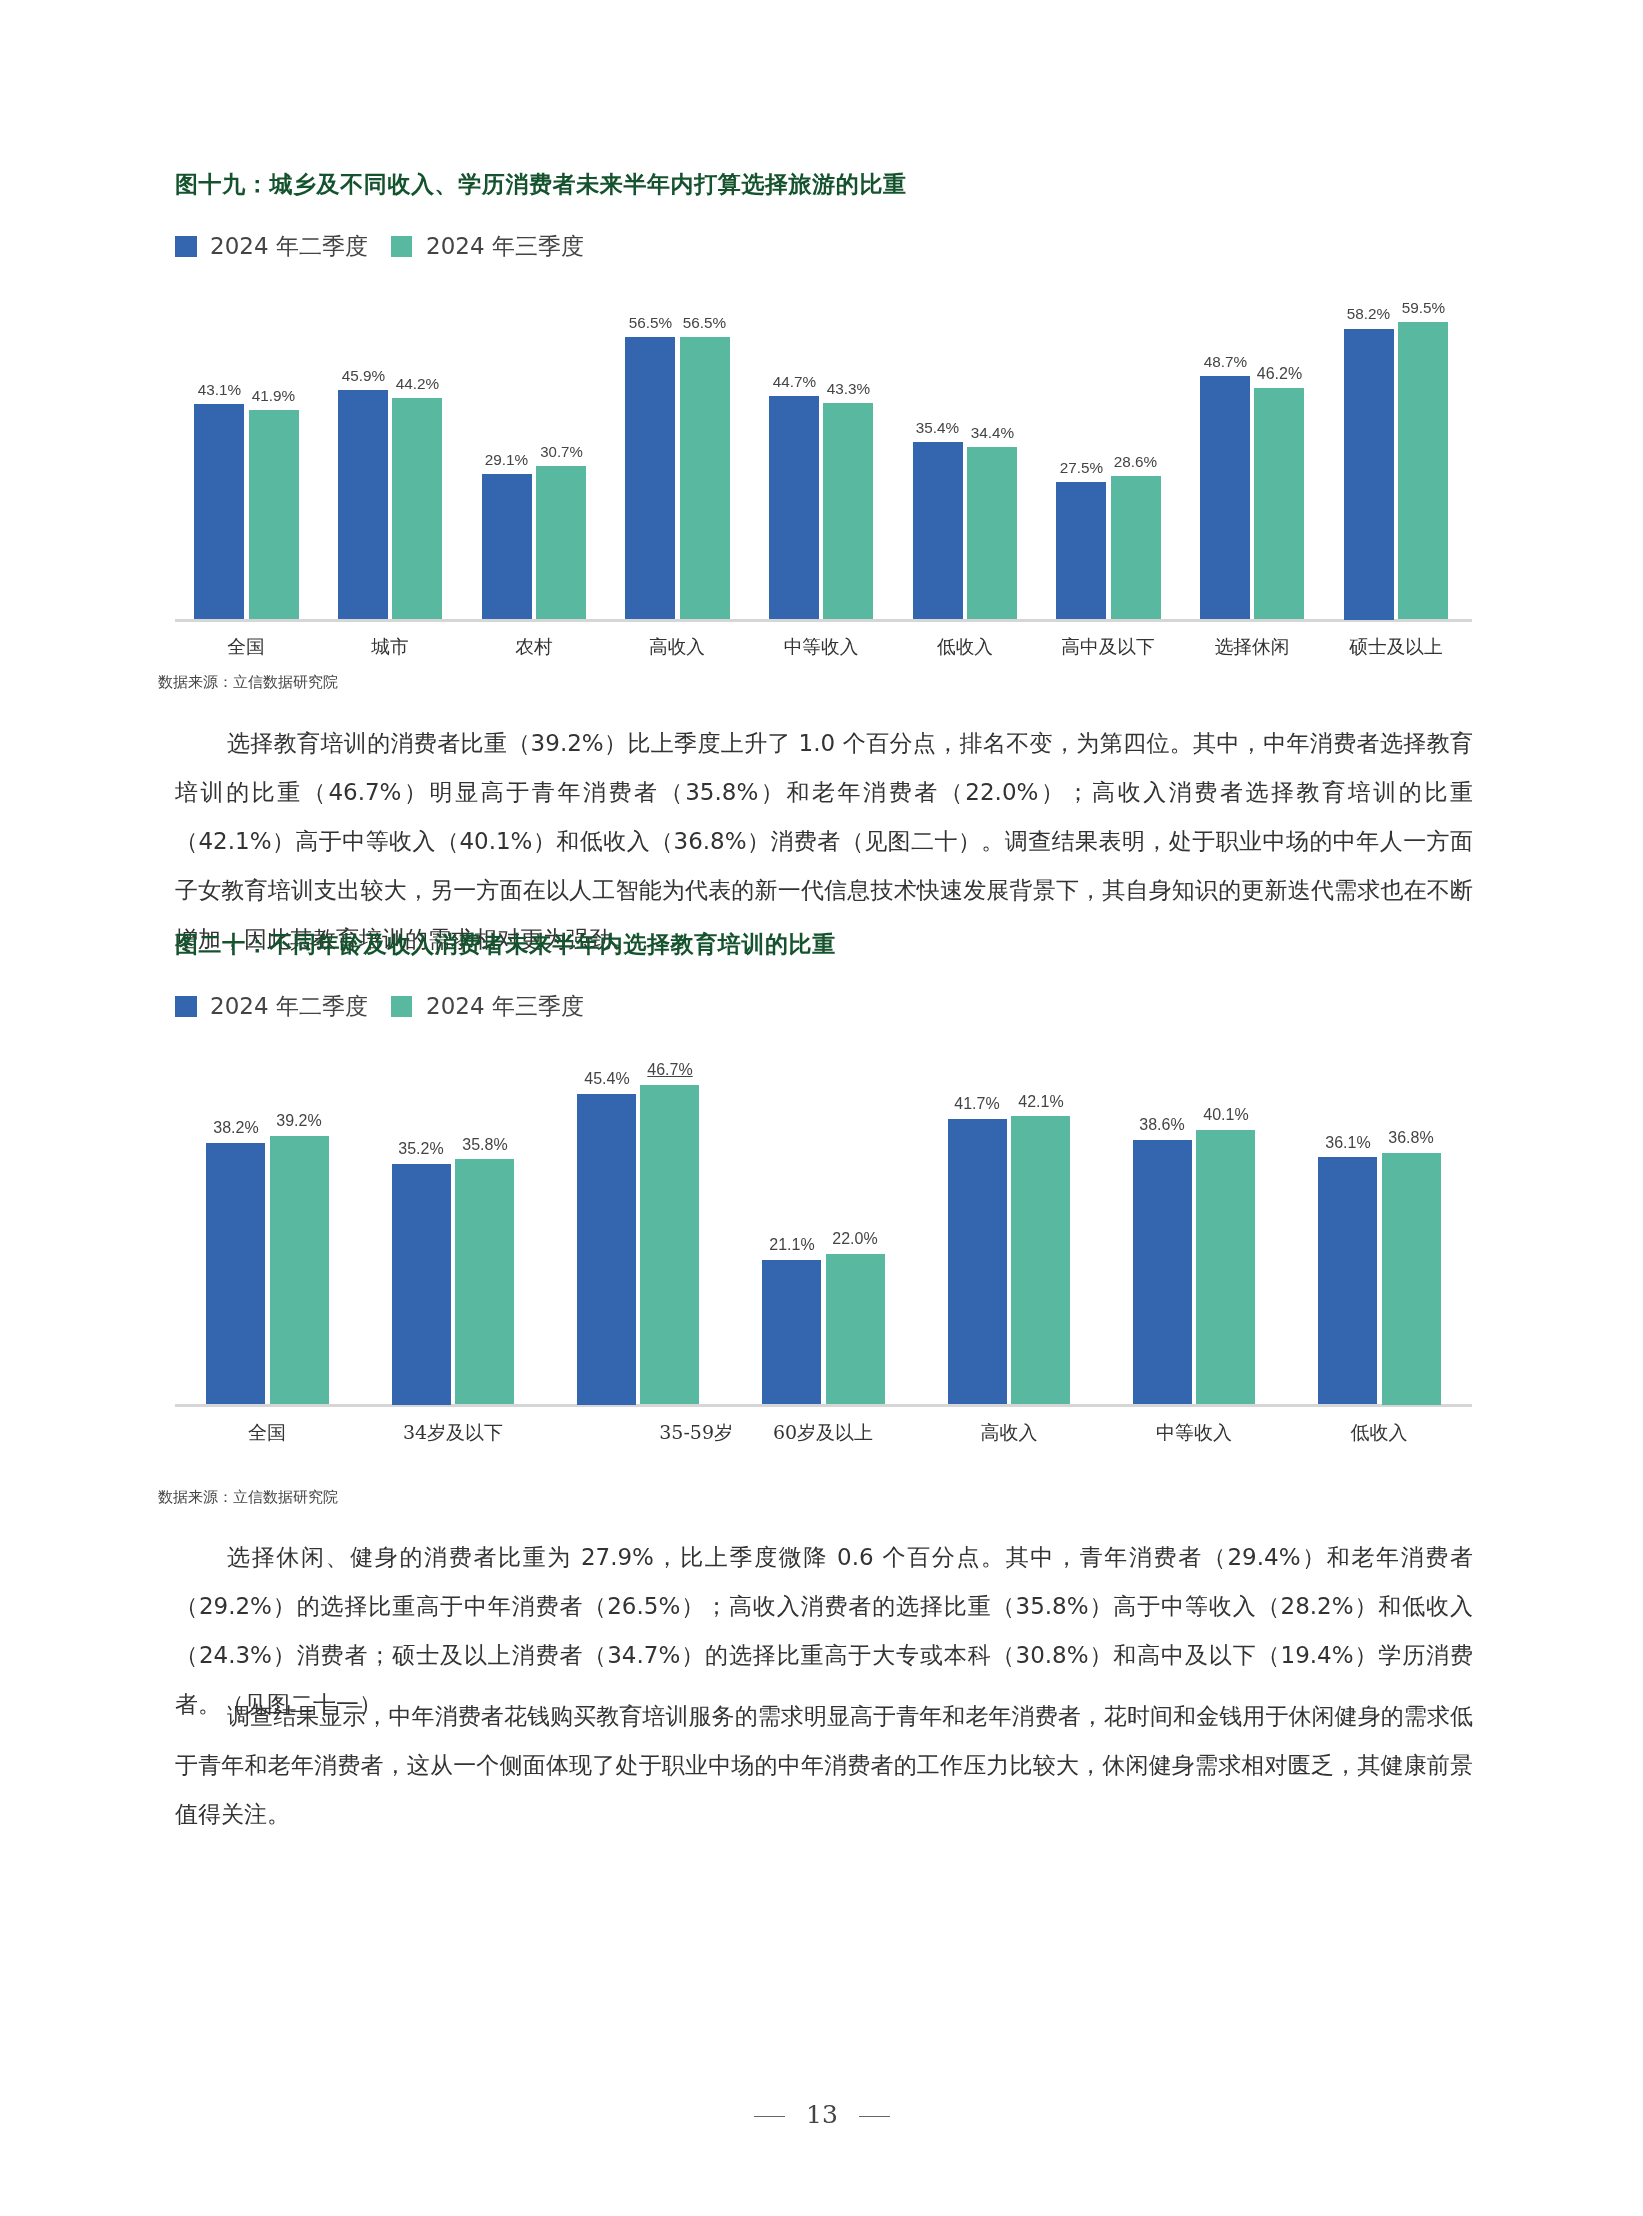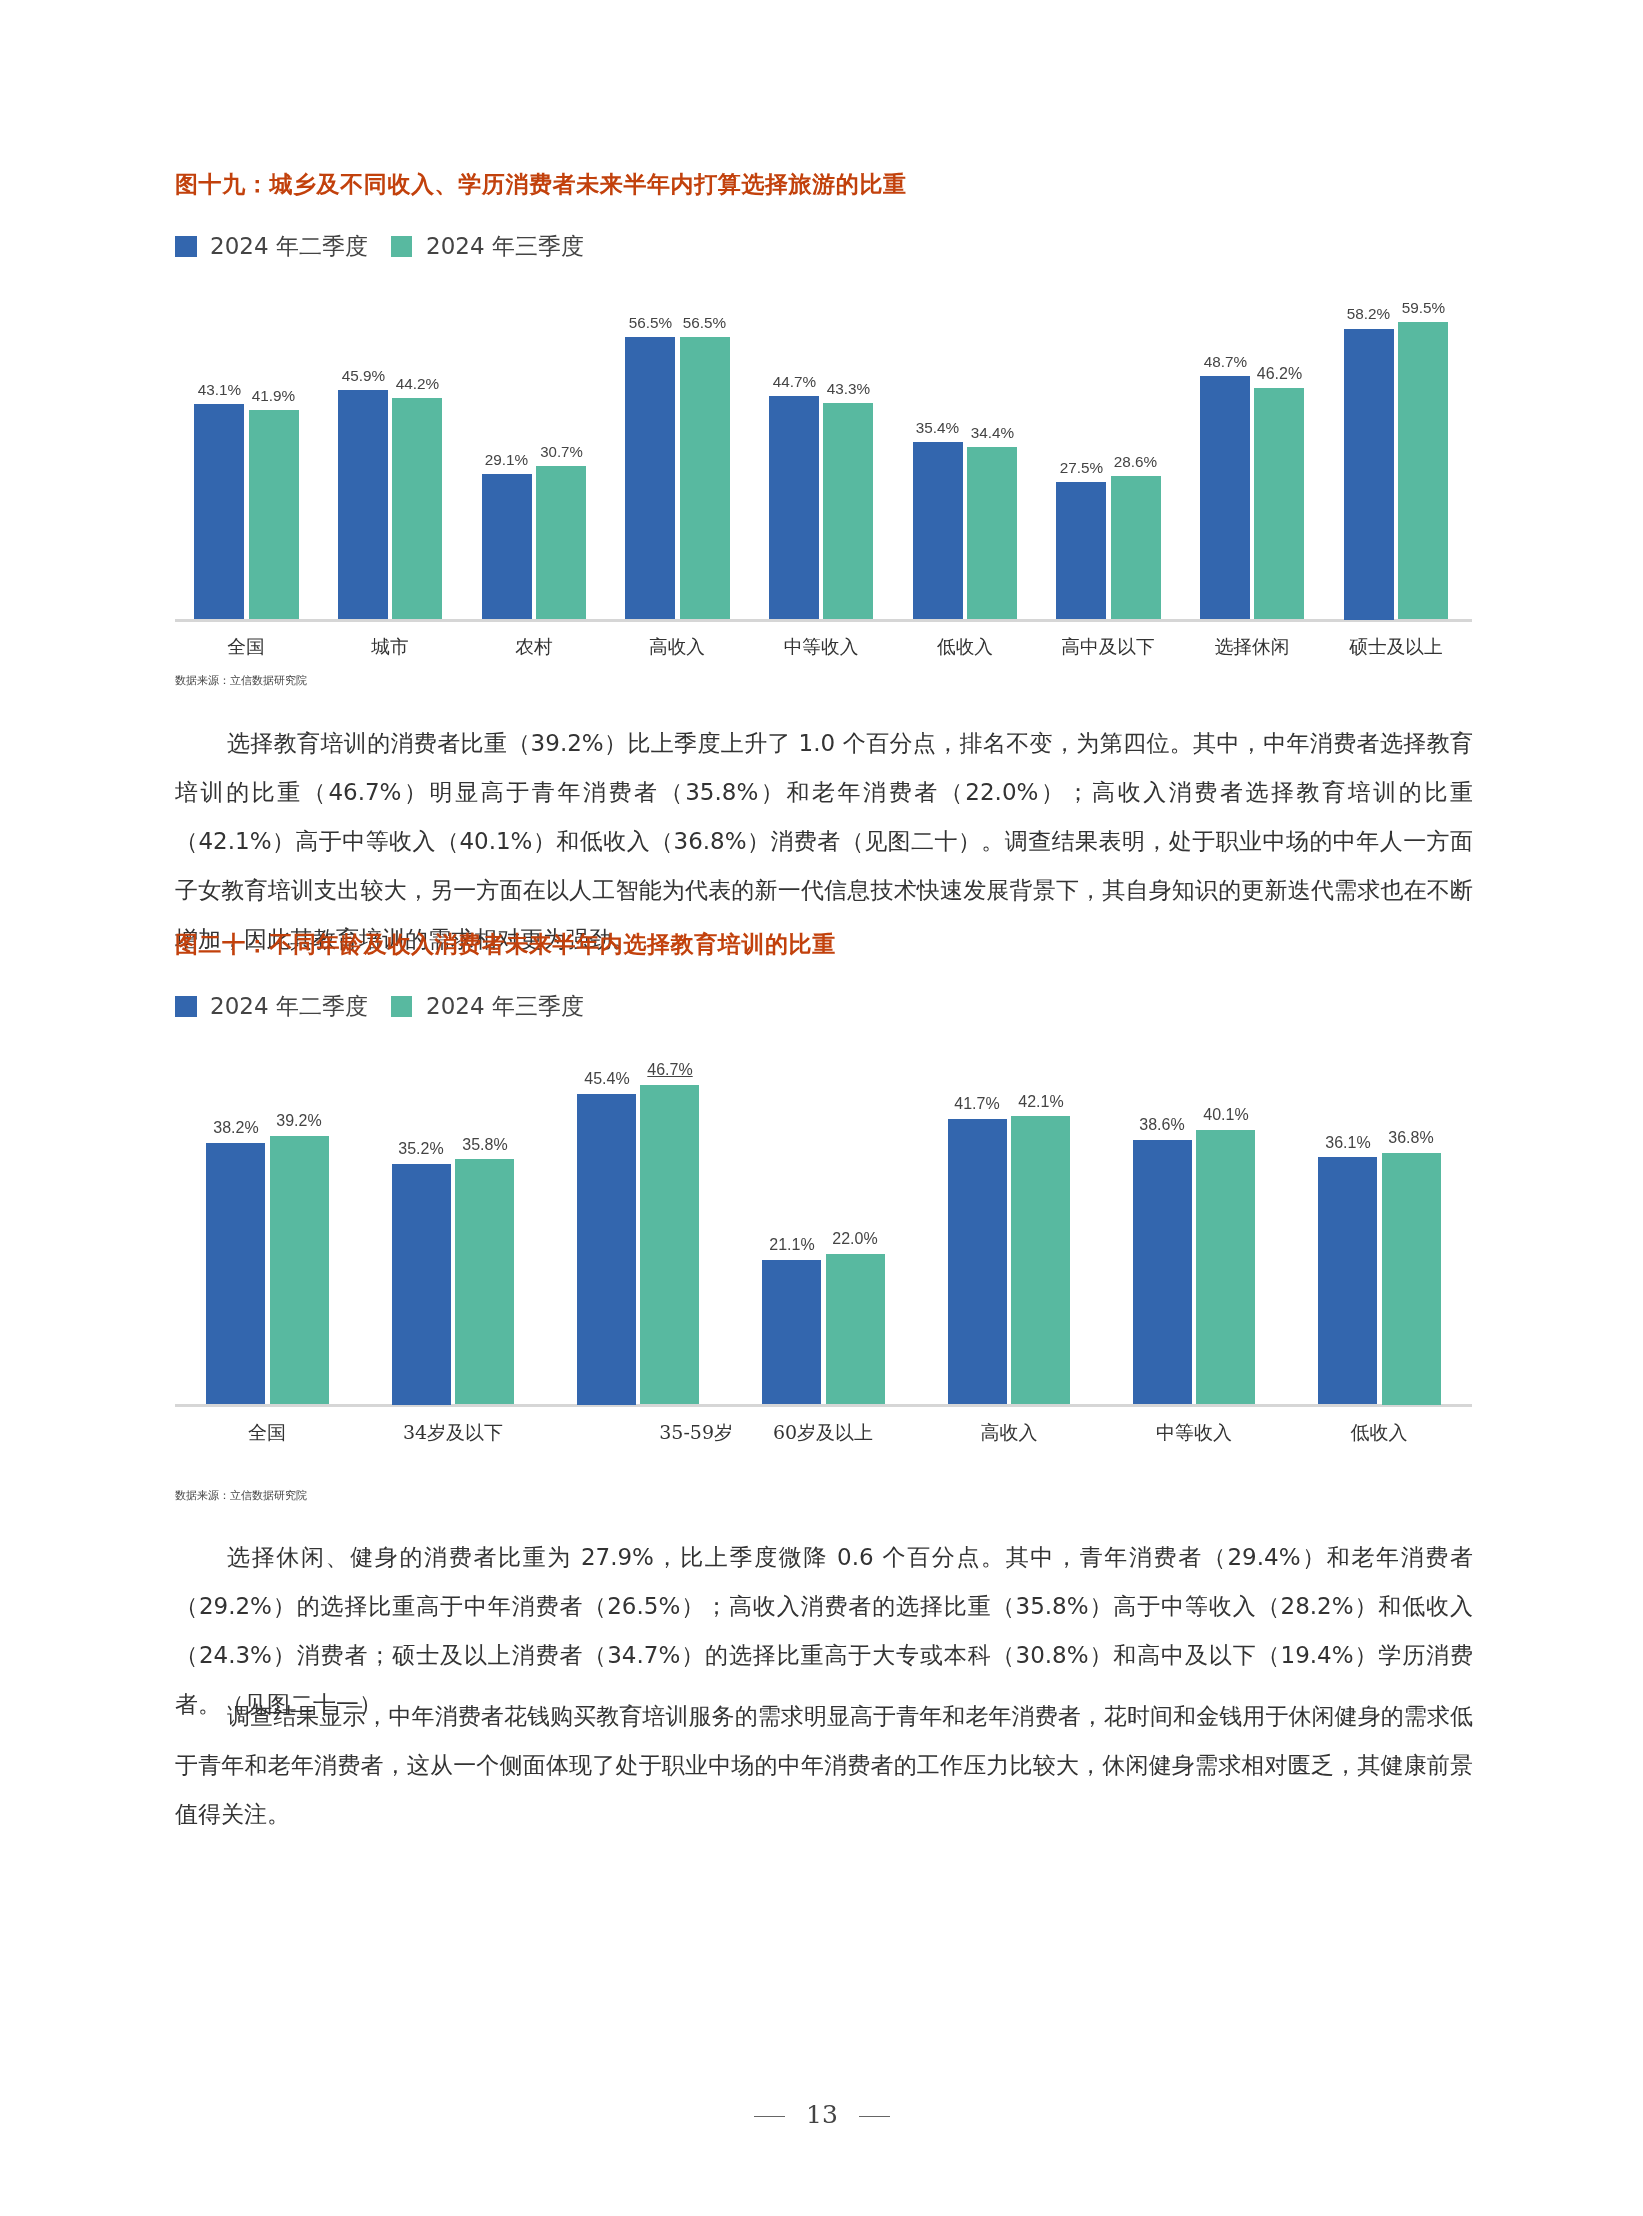--- a/index.html
+++ b/index.html
@@ -1,28 +1,28 @@
 <!DOCTYPE html>
 <html style="font-size:9px"><head>
 <meta charset="utf-8">
 <style>
   html, body { margin: 0; padding: 0; background: #ffffff; }
   body { width: 1644px; height: 2216px; position: relative; overflow: hidden;
          font-family: "DejaVu Sans", "Liberation Sans", sans-serif; color: #333333; }
   .abs { position: absolute; }
-  .fig-title { left: 175px; font-size: 23px; font-weight: bold; color: #c2410c; letter-spacing: 0.6px; white-space: nowrap; }
+  .fig-title { left: 175px; font-size: 23px; font-weight: bold; color: #14532d; letter-spacing: 0.6px; white-space: nowrap; }
   .legend { left: 175px; display: flex; align-items: center; font-size: 23px; color: #444444; white-space: nowrap; }
   .legend-item { display: flex; align-items: center; margin-right: 23px; }
   .swatch { width: 21.5px; height: 21.5px; display: inline-block; margin-right: 13.6px; }
   .chart { left: 0; top: 0; width: 1644px; }
   .axis { position: absolute; height: 2.8px; background: #d6d6d6; }
   .bar { position: absolute; }
   .val { position: absolute; font-family: "Liberation Sans", sans-serif; color: #444444; text-align: center; white-space: nowrap; }
   .cat { position: absolute; text-align: center; font-family: "DejaVu Serif", "Liberation Serif", serif; color: #333333; white-space: nowrap; }
-  .source { left: 175px; font-size: 11px; color: #444444; white-space: nowrap; }
+  .source { left: 158px; font-size: 15px; color: #444444; white-space: nowrap; }
   .para { left: 175px; width: 1298px; font-size: 23px; line-height: 49px; color: #333333; text-indent: 52px; text-align: justify; }
   .page-num { left: 0; width: 1644px; text-align: center; font-size: 25px; color: #444444; font-family: "DejaVu Serif", serif; }
   .page-num .dash { display: inline-block; width: 31px; height: 1.7px; background: #666666; vertical-align: middle; margin: 0 21.5px; }
 </style>
 </head>
 <body>
 
 <div class="abs fig-title" style="top:169px;">图十九：城乡及不同收入、学历消费者未来半年内打算选择旅游的比重</div>
 
 <div class="abs legend" style="top:231px;">

